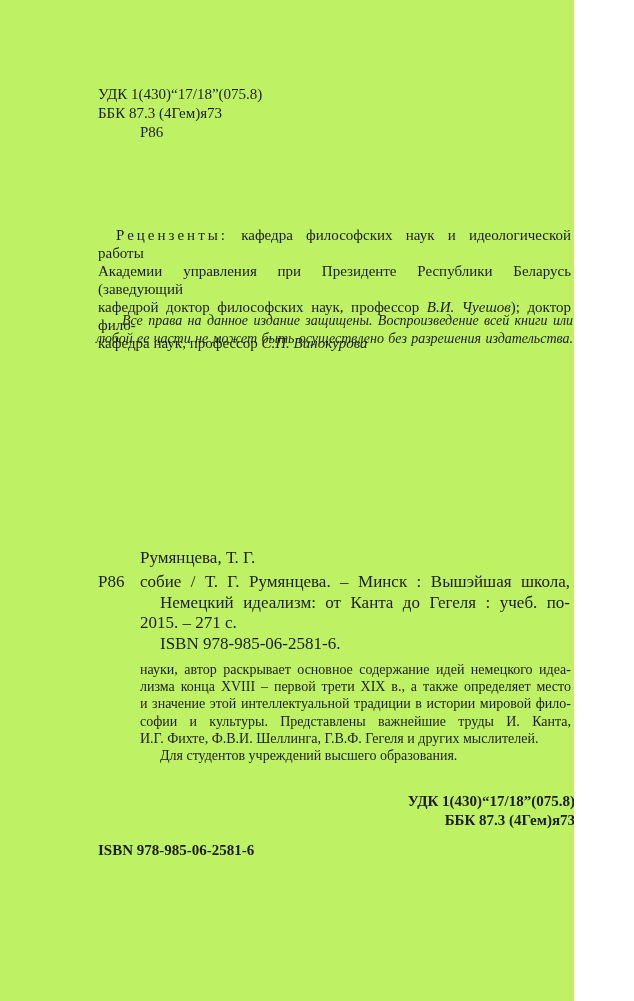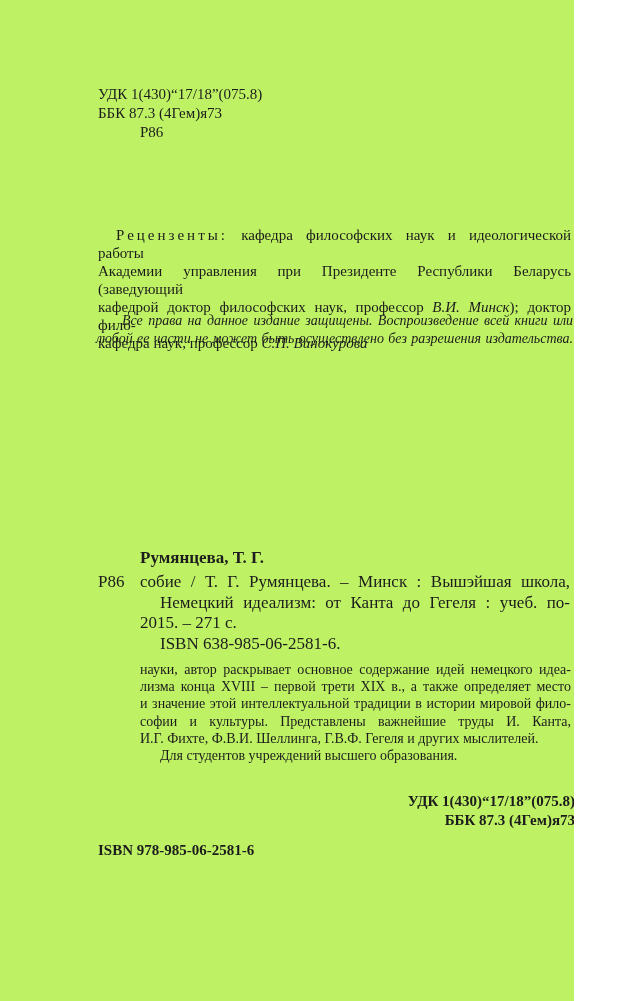--- a/index.html
+++ b/index.html
@@ -19,21 +19,21 @@
   .seg-i { font-style: italic; }
   .seg-sp { letter-spacing: 3px; }
 
   .top-codes { left: 98px; top: 85px; font-size: 15px; line-height: 19px; }
   .top-codes .code-indent { margin-left: 42px; }
 
   .reviewers { left: 98px; top: 226px; width: 473px; font-size: 15px; line-height: 18px; }
 
   .rights { left: 96px; top: 312px; width: 477px; font-size: 14px; line-height: 18px; font-style: italic; }
 
-  .author-line { left: 140px; top: 548px; font-size: 17px; font-weight: bold; }
+  .author-line { left: 140px; top: 548px; font-size: 17px; font-weight: normal; }
 
   .entry { left: 98px; top: 572px; width: 472px; font-size: 17px; line-height: 20.5px; }
   .entry .entry-code { position: absolute; left: 0; top: 0; }
   .entry .entry-lines { margin-left: 42px; }
 
   .annotation { left: 140px; top: 661px; width: 431px; font-size: 14px; line-height: 17.2px; }
 
   .codes-right { left: 98px; top: 792px; width: 477px; font-size: 15px; line-height: 18.5px;
                  font-weight: bold; text-align: right; }
 
@@ -48,38 +48,38 @@
 
   <div class="abs top-codes">
     <div>УДК 1(430)“17/18”(075.8)</div>
     <div>ББК 87.3 (4Гем)я73</div>
     <div class="code-indent">Р86</div>
   </div>
 
   <div class="abs reviewers">
       <div class="tline just" style="text-indent: 18px;"><span class="seg-sp">Рецензенты:</span><span> кафедра философских наук и идеологической работы</span></div>
       <div class="tline just"><span>Академии управления при Президенте Республики Беларусь (заведующий</span></div>
-      <div class="tline just"><span>кафедрой доктор философских наук, профессор </span><span class="seg-i">В.И. Минск</span><span>); доктор фило-</span></div>
+      <div class="tline just"><span>кафедрой доктор философских наук, профессор </span><span class="seg-i">В.И. Чуешов</span><span>); доктор фило-</span></div>
       <div class="tline"><span>кафедра наук, профессор </span><span class="seg-i">С.П. Винокурова</span></div>
     </div>
 
   <div class="abs rights">
       <div class="tline just" style="text-indent: 26px;"><span>Все права на данное издание защищены. Воспроизведение всей книги или</span></div>
       <div class="tline just"><span>любой ее части не может быть осуществлено без разрешения издательства.</span></div>
     </div>
 
   <div class="abs author-line">Румянцева, Т. Г.</div>
 
   <div class="abs entry">
     <span class="entry-code">Р86</span>
     <div class="entry-lines">
         <div class="tline just"><span>собие / Т. Г. Румянцева. – Минск : Вышэйшая школа,</span></div>
         <div class="tline just" style="text-indent: 20px;"><span>Немецкий идеализм: от Канта до Гегеля : учеб. по-</span></div>
         <div class="tline"><span>2015. – 271 с.</span></div>
-        <div class="tline" style="text-indent: 20px;"><span>ISBN 638-985-06-2581-6.</span></div>
+        <div class="tline" style="text-indent: 20px;"><span>ISBN 978-985-06-2581-6.</span></div>
       </div>
   </div>
 
   <div class="abs annotation">
       <div class="tline just"><span>науки, автор раскрывает основное содержание идей немецкого идеа-</span></div>
       <div class="tline just"><span>лизма конца XVIII – первой трети XIX в., а также определяет место</span></div>
       <div class="tline just"><span>и значение этой интеллектуальной традиции в истории мировой фило-</span></div>
       <div class="tline just"><span>софии и культуры. Представлены важнейшие труды И. Канта,</span></div>
       <div class="tline"><span>И.Г. Фихте, Ф.В.И. Шеллинга, Г.В.Ф. Гегеля и других мыслителей.</span></div>
       <div class="tline" style="text-indent: 20px;"><span>Для студентов учреждений высшего образования.</span></div>

